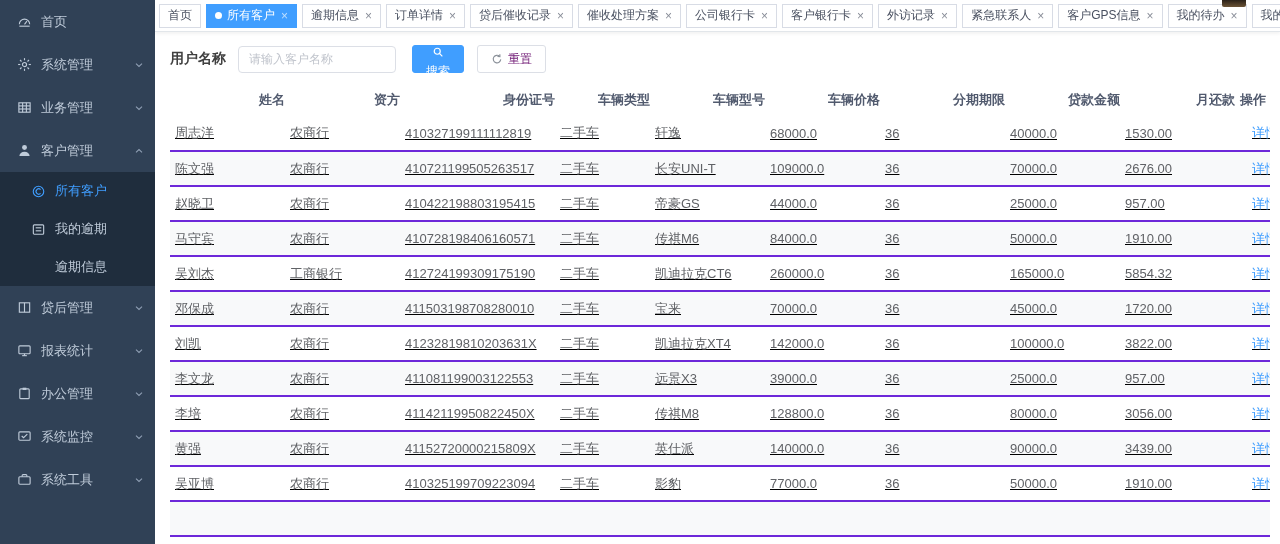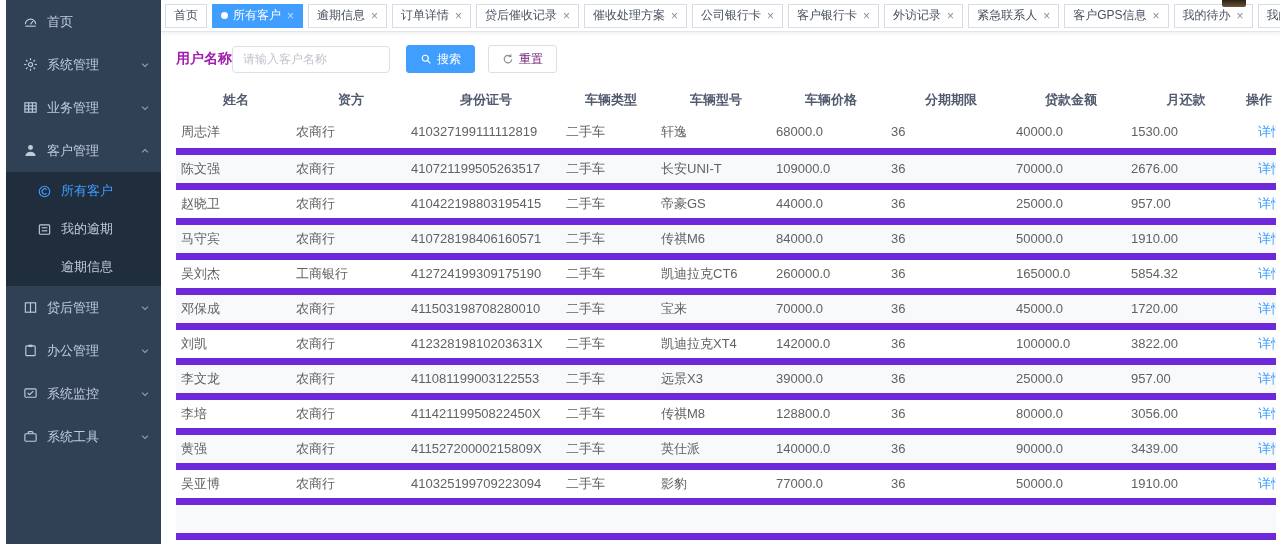--- a/index.html
+++ b/index.html
@@ -1,18 +1,18 @@
 <!DOCTYPE html>
 <html><head>
 <meta charset="utf-8">
 <style>
   * { box-sizing: border-box; margin: 0; padding: 0; }
   html,body { width:1280px; height:544px; overflow:hidden; background:#fff;
     font-family:"Liberation Sans","DejaVu Sans",sans-serif; }
-  .app { display:flex; width:1280px; height:544px;padding-left:6px; }
+  .app { display:flex; width:1280px; height:544px; }
 
   
   .sidebar { width:155px; min-width:155px; height:100%; background:#304156; overflow:hidden; }
   .menu { list-style:none; }
   .menu-item { height:43px; display:flex; align-items:center; padding:0 10px 0 17px;
     color:#bfcbd9; font-size:13px; cursor:pointer; }
   .mi-icon { width:15px; height:15px; margin-right:9px; flex:none; display:flex;
     align-items:center; justify-content:center; color:#bfcbd9; }
   .mi-icon svg { width:15px; height:15px; display:block; }
   .mi-label { flex:1; white-space:nowrap; }
@@ -37,38 +37,38 @@
     cursor:pointer; flex:none; }
   .tab.active { background:#409eff; border-color:#409eff; color:#fff; }
   .tab .dot { width:7px; height:7px; border-radius:50%; background:#fff; flex:none; }
   .tab .close { font-size:12px; line-height:1; opacity:.65; margin-left:1px; }
   .avatar-frag { position:absolute; top:0; right:34px; width:24px; height:7px;
     background:linear-gradient(#2a2118,#6b5335); border-radius:0 0 2px 2px; }
 
   
   .content { flex:1; background:#fff; padding:13px 10px 0 15px; overflow:hidden; }
   .search-form { display:flex; align-items:center; height:28px; margin-bottom:15px; }
-  .search-label { font-size:14px; font-weight:bold; color:#a21caf; margin-right:0; }
+  .search-label { font-size:14px; font-weight:bold; color:#404040; margin-right:12px; }
   .search-input { width:158px; height:27px; border:1px solid #dcdfe6; border-radius:4px;
     padding:0 10px; font-size:12px; color:#606266; outline:none;
     font-family:"Liberation Sans","DejaVu Sans",sans-serif; }
   .search-input::placeholder { color:#c0c4cc; }
   .btn { height:28px; border-radius:3px; font-size:12px; padding:0 13px; cursor:pointer;
     display:inline-flex; align-items:center; gap:5px;
     font-family:"Liberation Sans","DejaVu Sans",sans-serif; }
   .btn svg { width:12px; height:12px; display:block; }
-  .btn-primary { background:#409eff; border:1px solid #409eff; color:#fff; margin-left:16px; }
+  .btn-primary { background:#409eff; border:1px solid #409eff; color:#fff; margin-left:16px;flex-direction:column; }
   .btn-plain { background:#fff; border:1px solid #dcdfe6; color:#701a75; margin-left:13px; }
 
   
   table { width:1100px; border-collapse:collapse; table-layout:fixed; font-size:13px; }
-  th { text-align:center; color:#515a6e; font-weight:bold; height:28px;
+  th { text-align:right; color:#515a6e; font-weight:bold; height:28px;
     padding:0 0 4px 5px; white-space:nowrap; }
   td { height:35px; color:#606266; padding:0 0 0 5px; white-space:nowrap; overflow:hidden; }
-  tbody tr { border-bottom:7px solid #6d28d9; }
+  tbody tr { border-bottom:2px solid #6d28d9;text-decoration:underline; }
   tbody tr:nth-child(even) { background:#f8f9fa; }
   th.col-action, td.col-action { text-align:center; padding-right:8px; }
   .link { color:#409eff; text-decoration:none; cursor:pointer;margin-left:12px; }
 </style>
 </head>
 <body>
 
 <div class="app">
 
   <aside class="sidebar">
@@ -171,20 +171,35 @@
           <span class="mi-label">贷后管理</span>
           <span class="chev">
             <svg viewBox="0 0 16 16">
               <polyline points="4,6.2 8,10 12,6.2" fill="none" stroke="currentColor" stroke-width="1.4"></polyline>
             </svg>
           </span>
         </li>
         <li class="menu-item">
           <span class="mi-icon">
             <svg viewBox="0 0 16 16">
+              <rect x="2" y="3" width="12" height="8.5" rx="1" fill="none" stroke="currentColor" stroke-width="1.2"></rect>
+              <line x1="8" y1="11.5" x2="8" y2="13.5" fill="none" stroke="currentColor" stroke-width="1.2"></line>
+              <line x1="5.5" y1="13.5" x2="10.5" y2="13.5" fill="none" stroke="currentColor" stroke-width="1.2"></line>
+            </svg>
+          </span>
+          <span class="mi-label">报表统计</span>
+          <span class="chev">
+            <svg viewBox="0 0 16 16">
+              <polyline points="4,6.2 8,10 12,6.2" fill="none" stroke="currentColor" stroke-width="1.4"></polyline>
+            </svg>
+          </span>
+        </li>
+        <li class="menu-item">
+          <span class="mi-icon">
+            <svg viewBox="0 0 16 16">
               <rect x="3" y="3" width="10" height="10.5" rx="1" fill="none" stroke="currentColor" stroke-width="1.2"></rect>
               <rect x="6" y="1.8" width="4" height="2.4" fill="currentColor"></rect>
             </svg>
           </span>
           <span class="mi-label">办公管理</span>
           <span class="chev">
             <svg viewBox="0 0 16 16">
               <polyline points="4,6.2 8,10 12,6.2" fill="none" stroke="currentColor" stroke-width="1.4"></polyline>
             </svg>
           </span>

